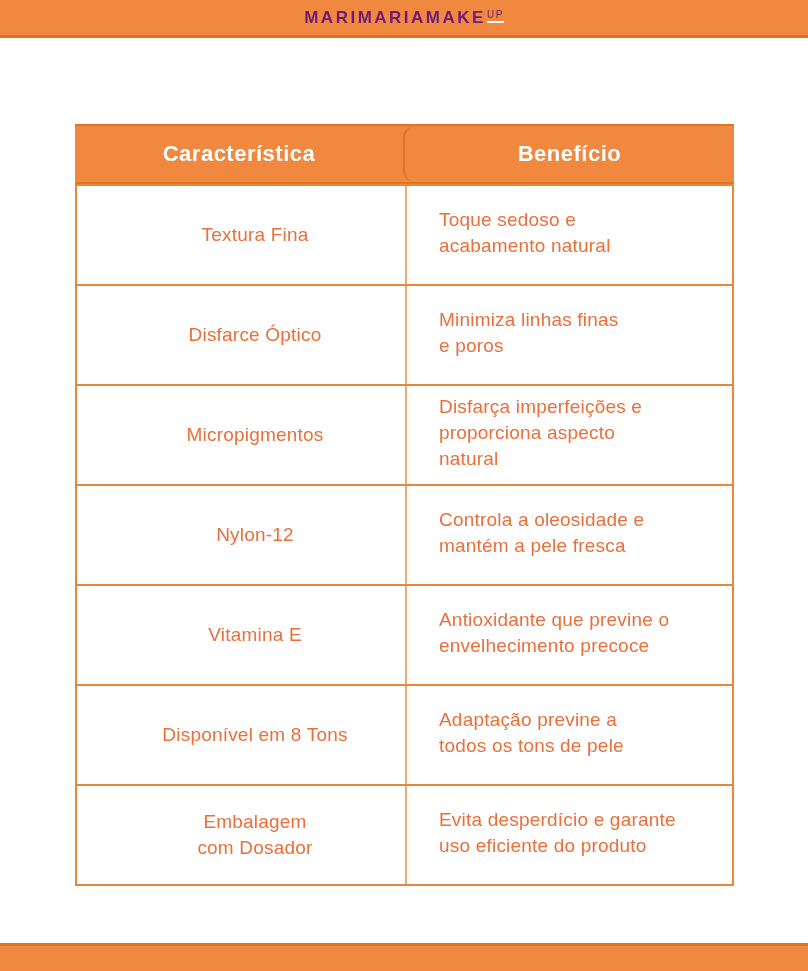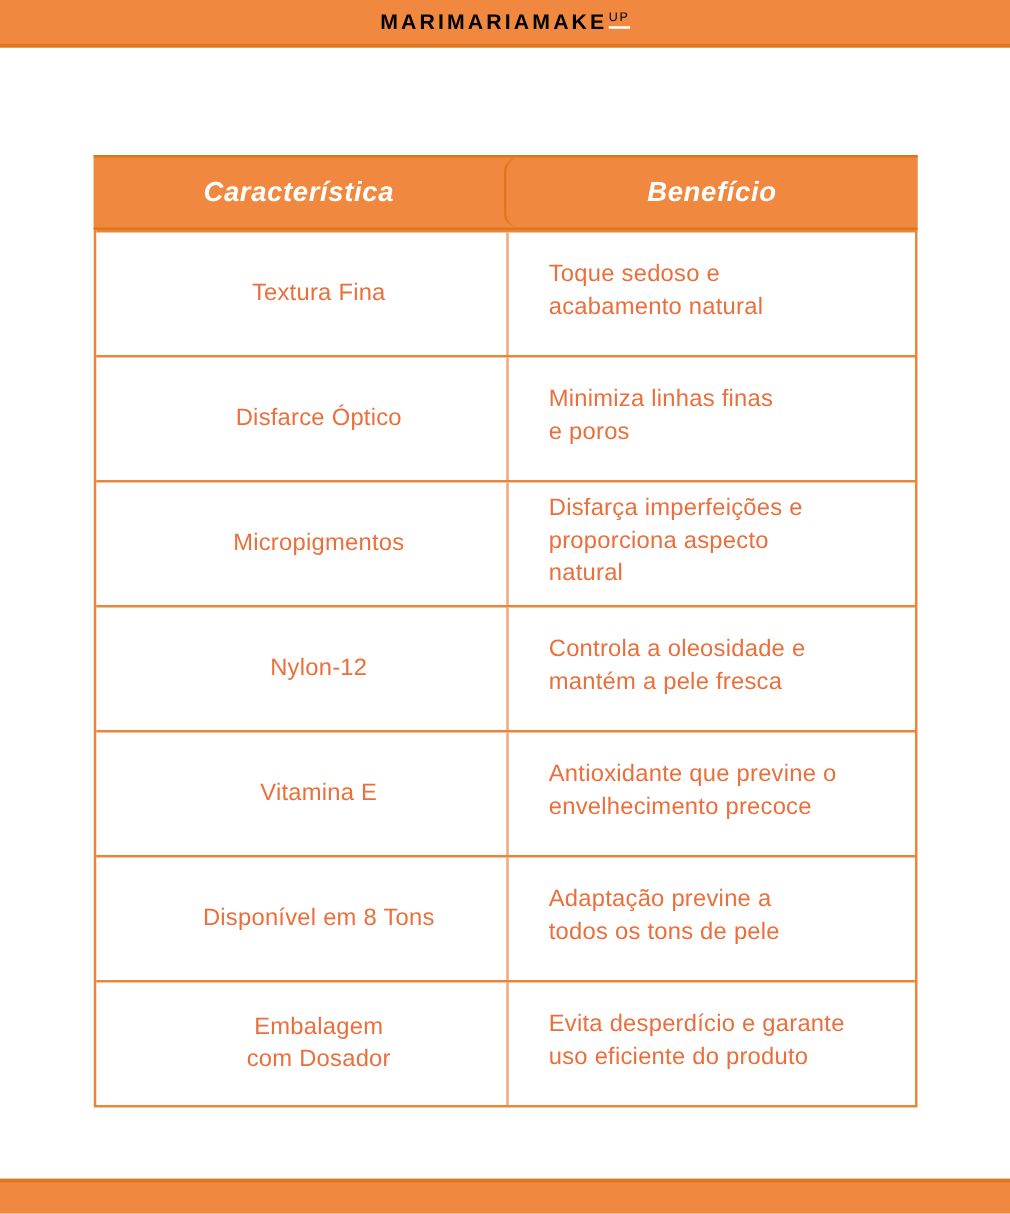--- a/index.html
+++ b/index.html
@@ -12,21 +12,21 @@
   body { position: relative; }
 
   
   .topbar {
     position: absolute; top: 0; left: 0; right: 0;
     height: 38px;
     background: var(--brand-orange, #F0893F);
     border-bottom: 3px solid var(--accent-dark-orange, #DE751F);
     display: flex; align-items: center; justify-content: center;
   }
-  .logo { color: #000000; display: flex; align-items: flex-start; line-height: 1; }
+  .logo { color: #701a75; display: flex; align-items: flex-start; line-height: 1; }
   .logo-main {
     font-size: 17px; font-weight: bold; letter-spacing: 2.5px;
   }
   .logo-sup {
     font-size: 10px; font-weight: normal; letter-spacing: 1.5px;
     border-bottom: 2px solid #ffffff;
     padding-bottom: 1px; margin-left: 1px; margin-top: 1px;
   }
 
   
@@ -39,21 +39,21 @@
   .thead {
     display: grid; grid-template-columns: 328px 1fr;
     height: 60px;
     background: var(--brand-orange, #F0893F);
     border-top: 2px solid var(--accent-dark-orange, #DE751F);
     border-bottom: 2px solid var(--accent-dark-orange, #DE751F);
     margin: -2px -2px 0 -2px;
   }
   .th {
     display: flex; align-items: center; justify-content: center;
-    color: #ffffff; font-size: 22px; font-weight: bold; letter-spacing: 0.5px; font-style: italic;
+    color: #ffffff; font-size: 22px; font-weight: bold; letter-spacing: 0.5px;
   }
   .th-right { border-left: 2px solid var(--accent-dark-orange, #DE751F); border-radius: 12px; }
 
   .trow {
     display: grid; grid-template-columns: 328px 1fr;
     height: 100px;
     border-top: 2px solid var(--border-orange, #E8873B);
   }
   .trow:first-of-type { border-top: none; }
   .td {

